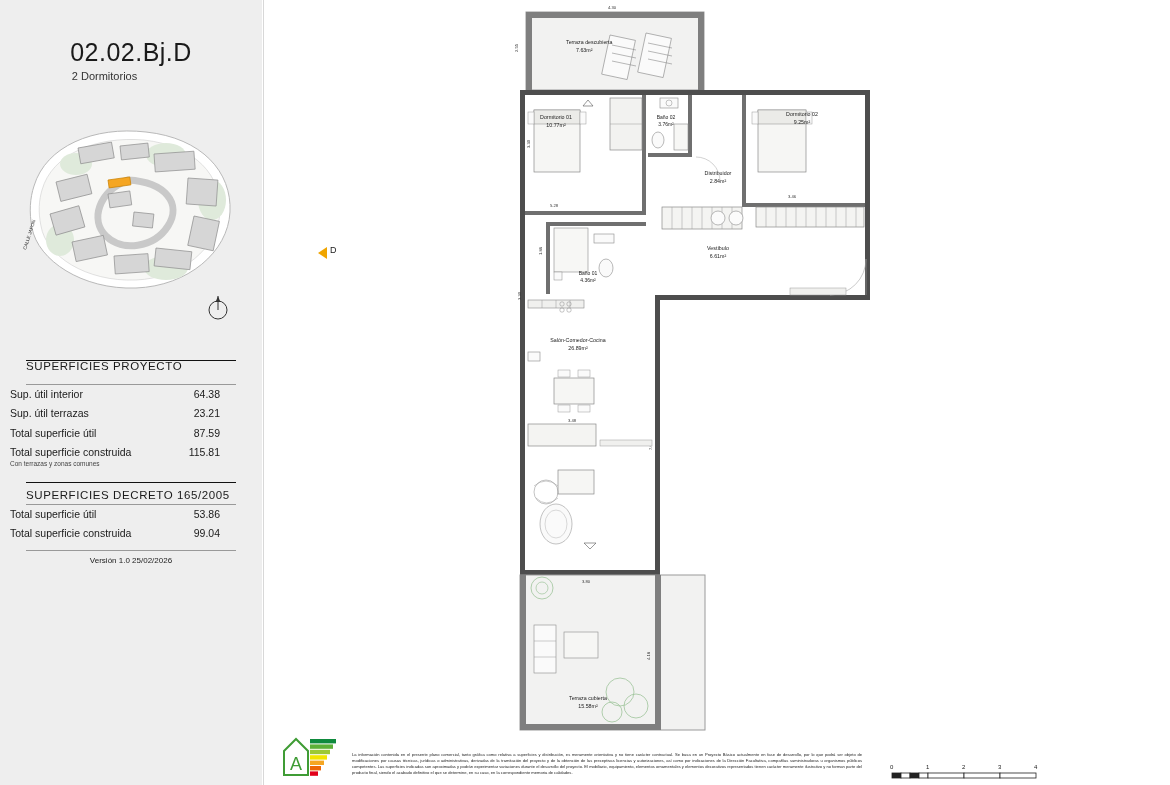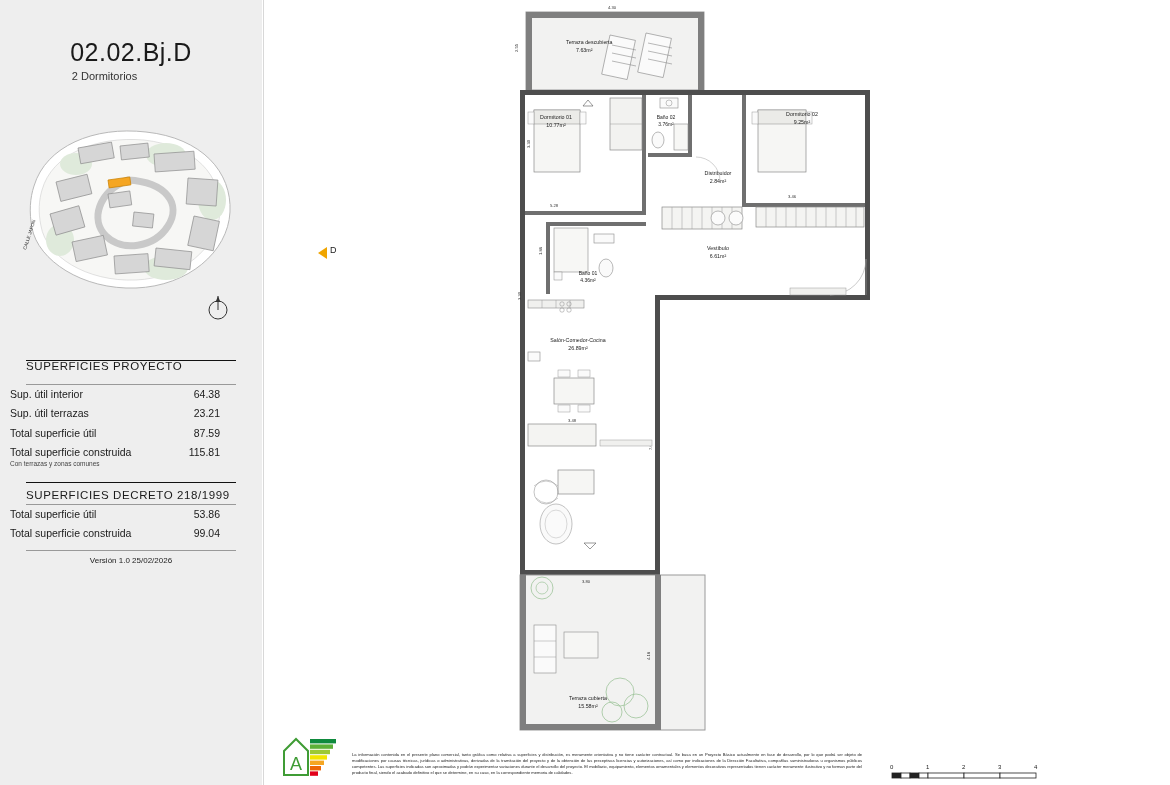--- a/index.html
+++ b/index.html
@@ -212,21 +212,21 @@
     <span class="lbl">Total superficie útil</span>
     <span class="val">87.59</span>
   </div>
   <div class="row" style="top:446px;">
     <span class="lbl">Total superficie construida</span>
     <span class="val">115.81</span>
     <span class="sub">Con terrazas y zonas comunes</span>
   </div>
 
   <div class="rule" style="top:482px;"></div>
-  <div class="tbl-head" style="top:489px;">SUPERFICIES DECRETO 218/1999</div>
+  <div class="tbl-head" style="top:489px;">SUPERFICIES DECRETO 165/2005</div>
   <div class="rule thin" style="top:504px;background:#999;"></div>
 
   <div class="row" style="top:508px;">
     <span class="lbl">Total superficie útil</span>
     <span class="val">53.86</span>
   </div>
   <div class="row" style="top:527px;">
     <span class="lbl">Total superficie construida</span>
     <span class="val">99.04</span>
   </div>

